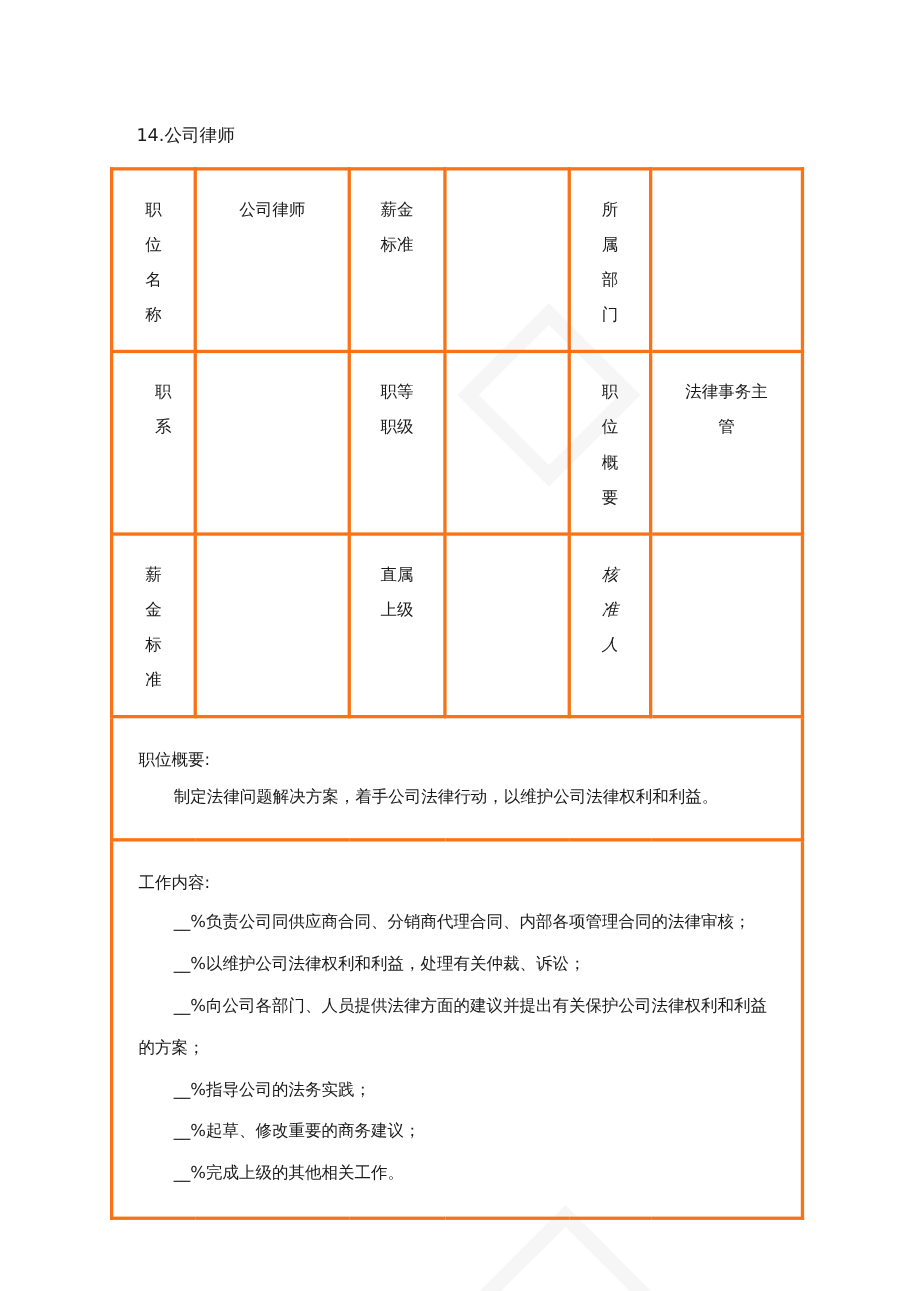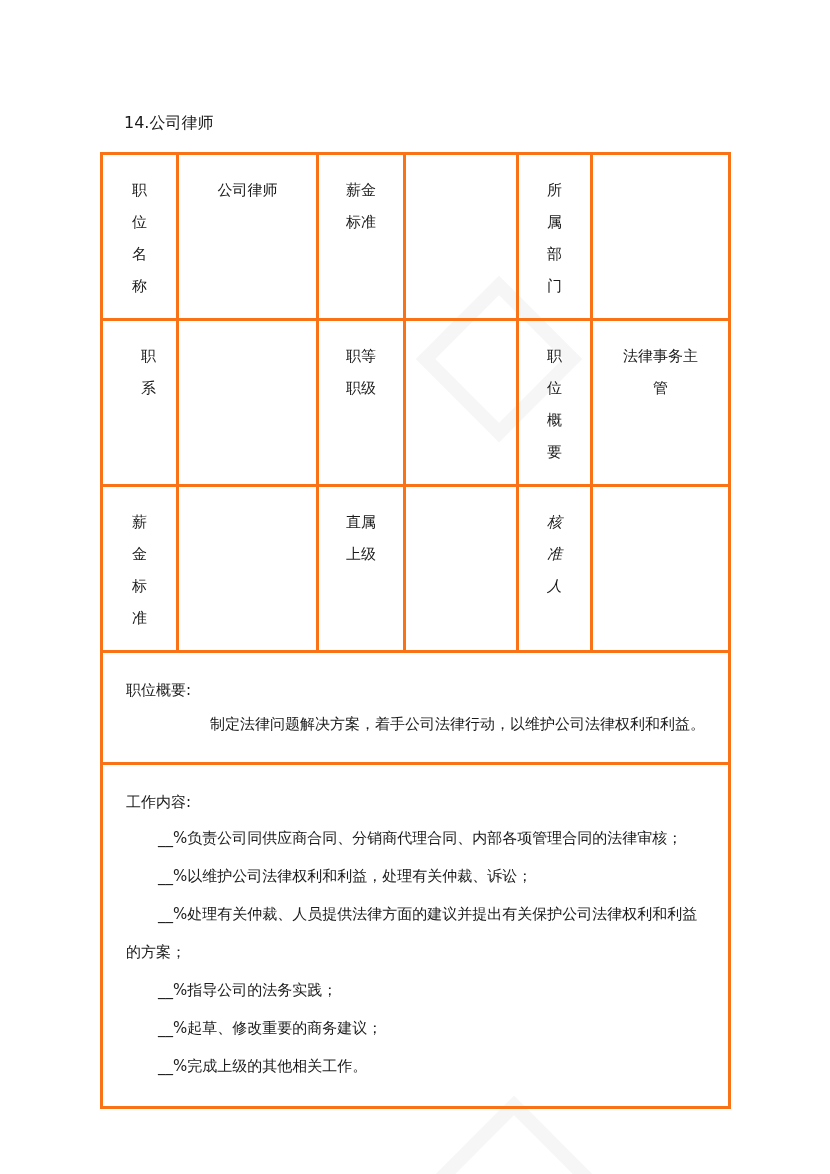--- a/index.html
+++ b/index.html
@@ -10,21 +10,21 @@
   table.job { position:absolute; left:100px; top:152px; width:628px; border-collapse:collapse; table-layout:fixed; font-size:15px; }
   table.job td { border:3px solid #f97316; vertical-align:top; padding:16px; }
   .cell { line-height:32px; padding:3px 8px 0 8px; }
   .center { text-align:center; }
   .r1 td { height:66px; }
   .r2 td { height:66px; }
   .r3 td { height:66px; }
   .section { padding:4px 7px 5px 7px; }
   .sec-label { line-height:34px; }
   .para { line-height:38px; text-indent:32px; }
-  .summary { line-height:34px; text-indent:32px;text-align:right; }
+  .summary { line-height:34px; text-indent:32px; }
 </style>
 </head>
 <body>
 
 <div class="wm" style="left:440px;top:300px;width:90px;height:90px;"></div>
 <div class="wm" style="left:455px;top:1120px;width:90px;height:90px;"></div>
 
 <div class="page-title">14.公司律师</div>
 
 <table class="job">
@@ -104,21 +104,21 @@
         <div class="summary">制定法律问题解决方案，着手公司法律行动，以维护公司法律权利和利益。</div>
       </div>
     </td>
   </tr>
   <tr>
     <td colspan="6">
       <div class="section">
         <div class="sec-label">工作内容:</div>
         <div class="para">__%负责公司同供应商合同、分销商代理合同、内部各项管理合同的法律审核；</div>
         <div class="para">__%以维护公司法律权利和利益，处理有关仲裁、诉讼；</div>
-        <div class="para">__%处理有关仲裁、人员提供法律方面的建议并提出有关保护公司法律权利和利益的方案；</div>
+        <div class="para">__%向公司各部门、人员提供法律方面的建议并提出有关保护公司法律权利和利益的方案；</div>
         <div class="para">__%指导公司的法务实践；</div>
         <div class="para">__%起草、修改重要的商务建议；</div>
         <div class="para">__%完成上级的其他相关工作。</div>
       </div>
     </td>
   </tr>
 </tbody>
   </table>
 
 </body></html>

